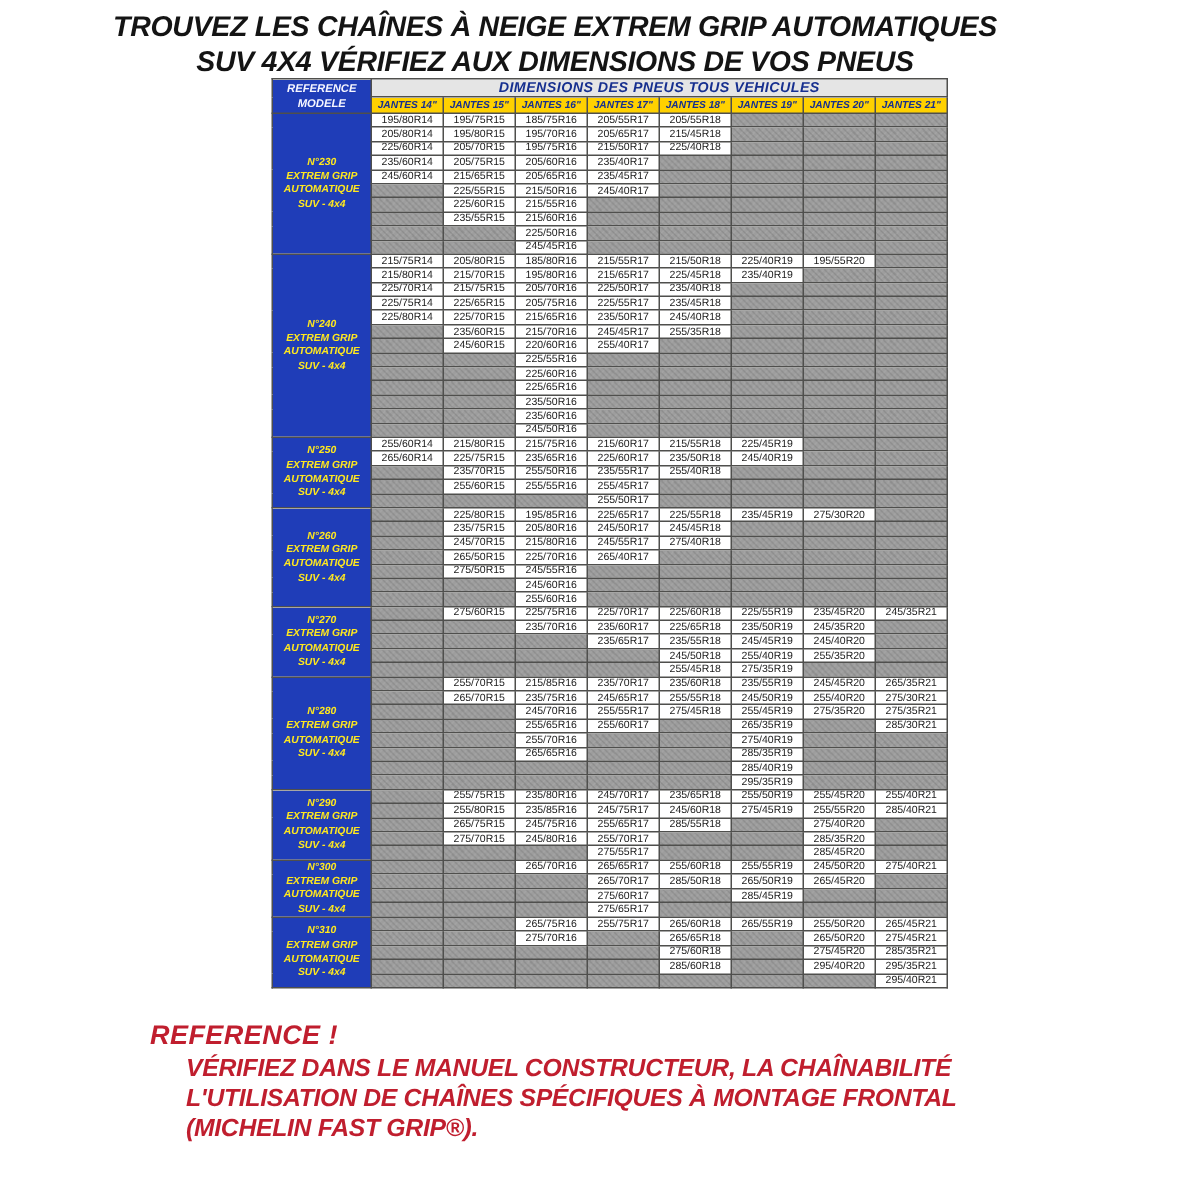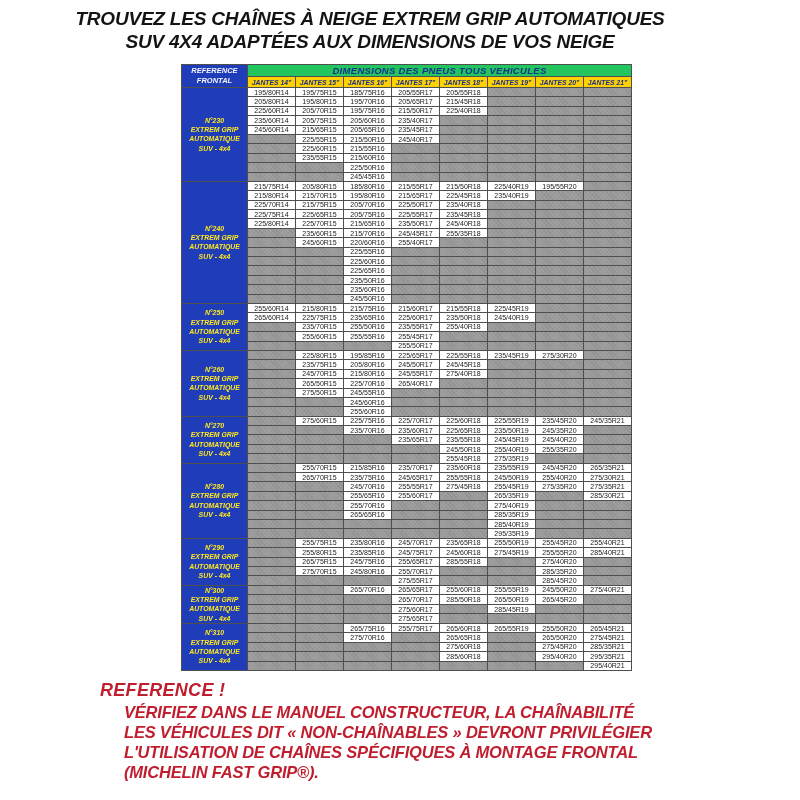--- a/index.html
+++ b/index.html
@@ -5,29 +5,29 @@
   html,body { margin:0; padding:0; }
   body {
     width:800px; height:800px; background:#ffffff; position:relative;
     font-family:"Liberation Sans", sans-serif; overflow:hidden;
   }
   .title {
     position:absolute; top:7px; left:0; width:740px; text-align:center;
     font-size:19px; font-weight:bold; font-style:italic; color:#141414;
     line-height:1.23; letter-spacing:-0.2px;
   }
-  .tablewrap { position:absolute; left:181px; top:64px; }
+  .tablewrap { position:absolute; left:181px; top:52px; }
   table { border-collapse:collapse; table-layout:fixed; }
   th, td {
     border:1px solid #4f4f4d; padding:0; margin:0; text-align:center;
     overflow:hidden; white-space:nowrap;
   }
   .refhead { background:#1f3db8; color:#f6f6ff; font-style:italic; font-weight:bold;
     font-size:7.5px; line-height:1.35; vertical-align:middle; }
-  .hdr-main { background:#22c55e; color:#162f8f; font-style:italic; font-weight:bold;
+  .hdr-main { background:#e5e5e5; color:#162f8f; font-style:italic; font-weight:bold;
     font-size:9.5px; height:11px; letter-spacing:0.3px; }
   .hdr-col { background:#ffd100; color:#162f8f; font-style:italic; font-weight:bold;
     font-size:6.8px; height:10px; }
   td.refcell { background:#1f3db8; color:#ffe81e; font-style:italic; font-weight:bold;
     font-size:6.9px; line-height:1.35; vertical-align:middle; }
   td.size { background:#ffffff; color:#1a1a1a; font-size:7px; height:8.4px;
     font-family:"Liberation Sans", sans-serif; }
   td.empty {
     background-color:#9d9d9d; height:8.4px;
     background-image:
@@ -39,41 +39,41 @@
     color:#c01e2e; font-style:italic; font-weight:bold;
   }
   .footer .imp { font-size:18px; margin-bottom:2px; letter-spacing:0.3px; }
   .footer .line { font-size:16.5px; line-height:1.21; letter-spacing:-0.2px;margin-left:24px; }
 </style>
 </head>
 <body>
 
 <div class="title">
   <div>TROUVEZ LES CHAÎNES À NEIGE EXTREM GRIP AUTOMATIQUES</div>
-  <div>SUV 4X4 ADAPTÉES AUX DIMENSIONS DE VOS NEIGE</div>
+  <div>SUV 4X4 VÉRIFIEZ AUX DIMENSIONS DE VOS PNEUS</div>
 </div>
 
 <div class="tablewrap">
   <table>
     <colgroup>
       <col style="width:66px">
       <col style="width:48px">
         <col style="width:48px">
         <col style="width:48px">
         <col style="width:48px">
       <col style="width:48px">
         <col style="width:48px">
         <col style="width:48px">
         <col style="width:48px">
     </colgroup>
     <thead>
       <tr>
         <th class="refhead" rowspan="2">
           <div>REFERENCE</div>
-          <div>FRONTAL</div>
+          <div>MODELE</div>
         </th>
         <th class="hdr-main" colspan="8">DIMENSIONS DES PNEUS TOUS VEHICULES</th>
       </tr>
       <tr>
         <th class="hdr-col">JANTES 14"</th>
         <th class="hdr-col">JANTES 15"</th>
         <th class="hdr-col">JANTES 16"</th>
         <th class="hdr-col">JANTES 17"</th>
         <th class="hdr-col">JANTES 18"</th>
         <th class="hdr-col">JANTES 19"</th>
@@ -756,16 +756,15 @@
           <td class="empty"></td>
           <td class="size">295/40R21</td>
         </tr>
       </tbody>
   </table>
 </div>
 
 <div class="footer">
   <div class="imp">REFERENCE !</div>
   <div class="line">VÉRIFIEZ DANS LE MANUEL CONSTRUCTEUR, LA CHAÎNABILITÉ</div>
-  <div class="line">LES VÉHICULES DIT « NON-CHAÎNABLES » DEVRONT PRIVILÉGIER</div>
   <div class="line">L'UTILISATION DE CHAÎNES SPÉCIFIQUES À MONTAGE FRONTAL</div>
   <div class="line">(MICHELIN FAST GRIP®).</div>
 </div>
 
 </body></html>

